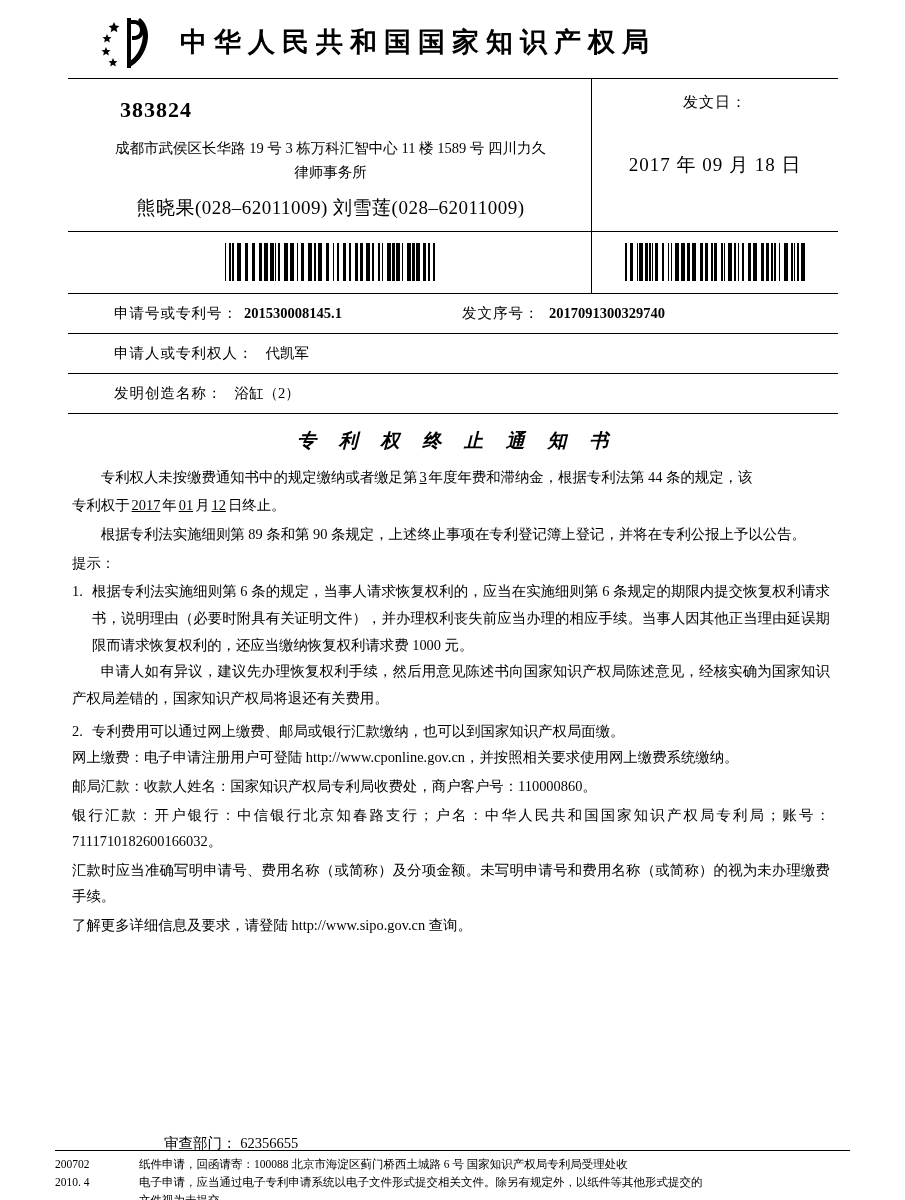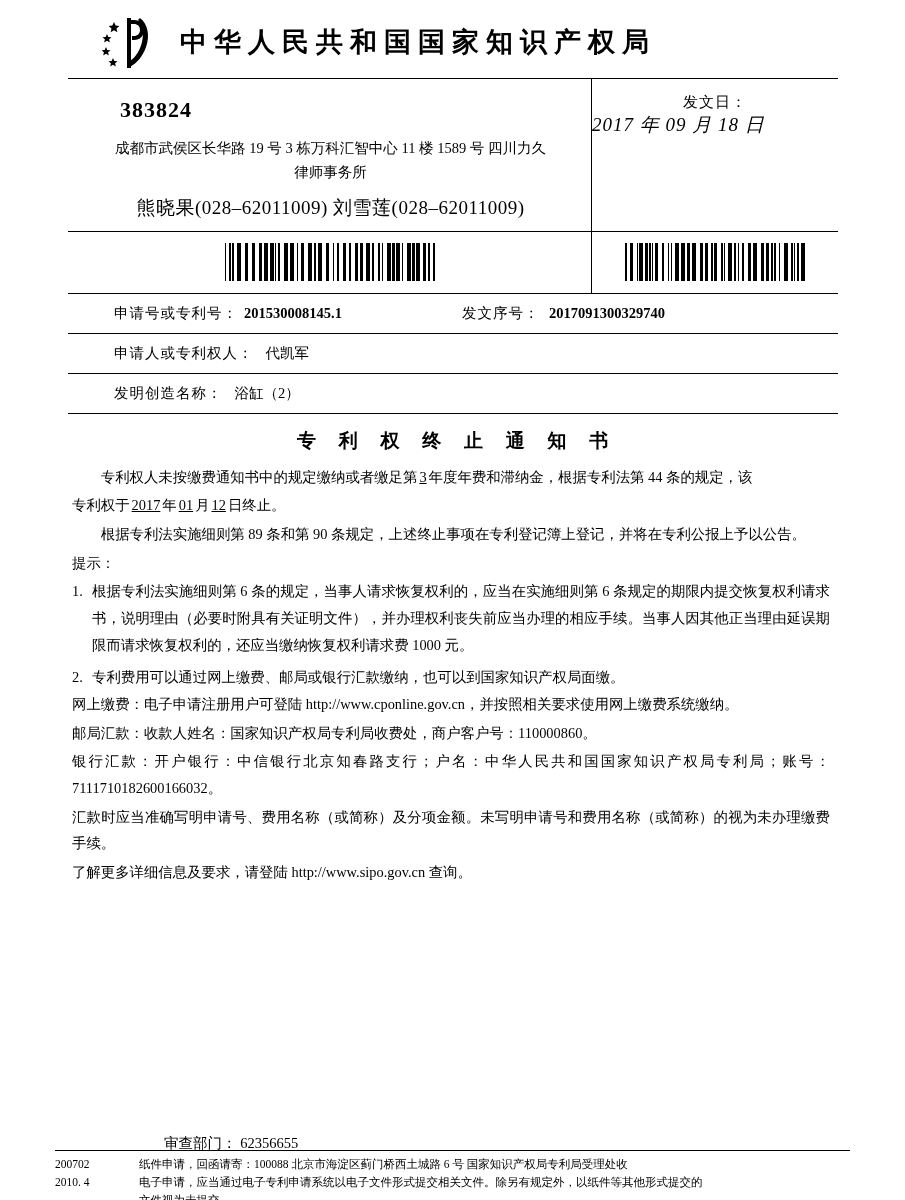--- a/index.html
+++ b/index.html
@@ -91,22 +91,23 @@
     box-sizing: border-box;
     position: relative;
   }
   .date-label {
     font-size: 15px;
     text-align: center;
     letter-spacing: 1px;
   }
   .date-value {
     font-size: 19px;
+    text-align: center;
+    margin-top: 40px;
     letter-spacing: 1px;
-    font-style: italic;
   }
 
   
   .barcode-row {
     display: flex;
     width: 770px;
     margin-left: 68px;
     border-bottom: 1.6px solid #000;
     box-sizing: border-box;
     height: 62px;
@@ -152,20 +153,21 @@
   .field-row .second .lbl { letter-spacing: 1px; }
 
   
   .doc-title {
     text-align: center;
     font-size: 19px;
     font-weight: bold;
     letter-spacing: 9px;
     margin: 14px 0 10px 0;
     padding-left: 9px;
+    font-style: italic;
   }
 
   
   .body {
     width: 758px;
     margin-left: 72px;
     font-size: 14.4px;
     line-height: 1.85;
     text-align: justify;
   }
@@ -461,20 +463,21 @@
       <span>专利权于</span><span class="u">2017</span><span>年</span><span class="u">01</span><span>月</span><span class="u">12</span><span>日终止。</span>
     </p>
     <p class="indent">根据专利法实施细则第 89 条和第 90 条规定，上述终止事项在专利登记簿上登记，并将在专利公报上予以公告。</p>
 
     <p class="tips-title">提示：</p>
 
     <div class="numbered">
       <span class="num">1.</span>
       <span class="txt">根据专利法实施细则第 6 条的规定，当事人请求恢复权利的，应当在实施细则第 6 条规定的期限内提交恢复权利请求书，说明理由（必要时附具有关证明文件），并办理权利丧失前应当办理的相应手续。当事人因其他正当理由延误期限而请求恢复权利的，还应当缴纳恢复权利请求费 1000 元。</span>
     </div>
+    <p class="sub-indent indent small-gap">申请人如有异议，建议先办理恢复权利手续，然后用意见陈述书向国家知识产权局陈述意见，经核实确为国家知识产权局差错的，国家知识产权局将退还有关费用。</p>
 
     <div class="numbered small-gap">
       <span class="num">2.</span>
       <span class="txt">专利费用可以通过网上缴费、邮局或银行汇款缴纳，也可以到国家知识产权局面缴。</span>
     </div>
     <p class="sub-indent">网上缴费：电子申请注册用户可登陆 http://www.cponline.gov.cn，并按照相关要求使用网上缴费系统缴纳。</p>
     <p class="sub-indent">邮局汇款：收款人姓名：国家知识产权局专利局收费处，商户客户号：110000860。</p>
     <p class="sub-indent">银行汇款：开户银行：中信银行北京知春路支行；户名：中华人民共和国国家知识产权局专利局；账号：7111710182600166032。</p>
     <p class="sub-indent">汇款时应当准确写明申请号、费用名称（或简称）及分项金额。未写明申请号和费用名称（或简称）的视为未办理缴费手续。</p>
     <p>了解更多详细信息及要求，请登陆 http://www.sipo.gov.cn 查询。</p>

